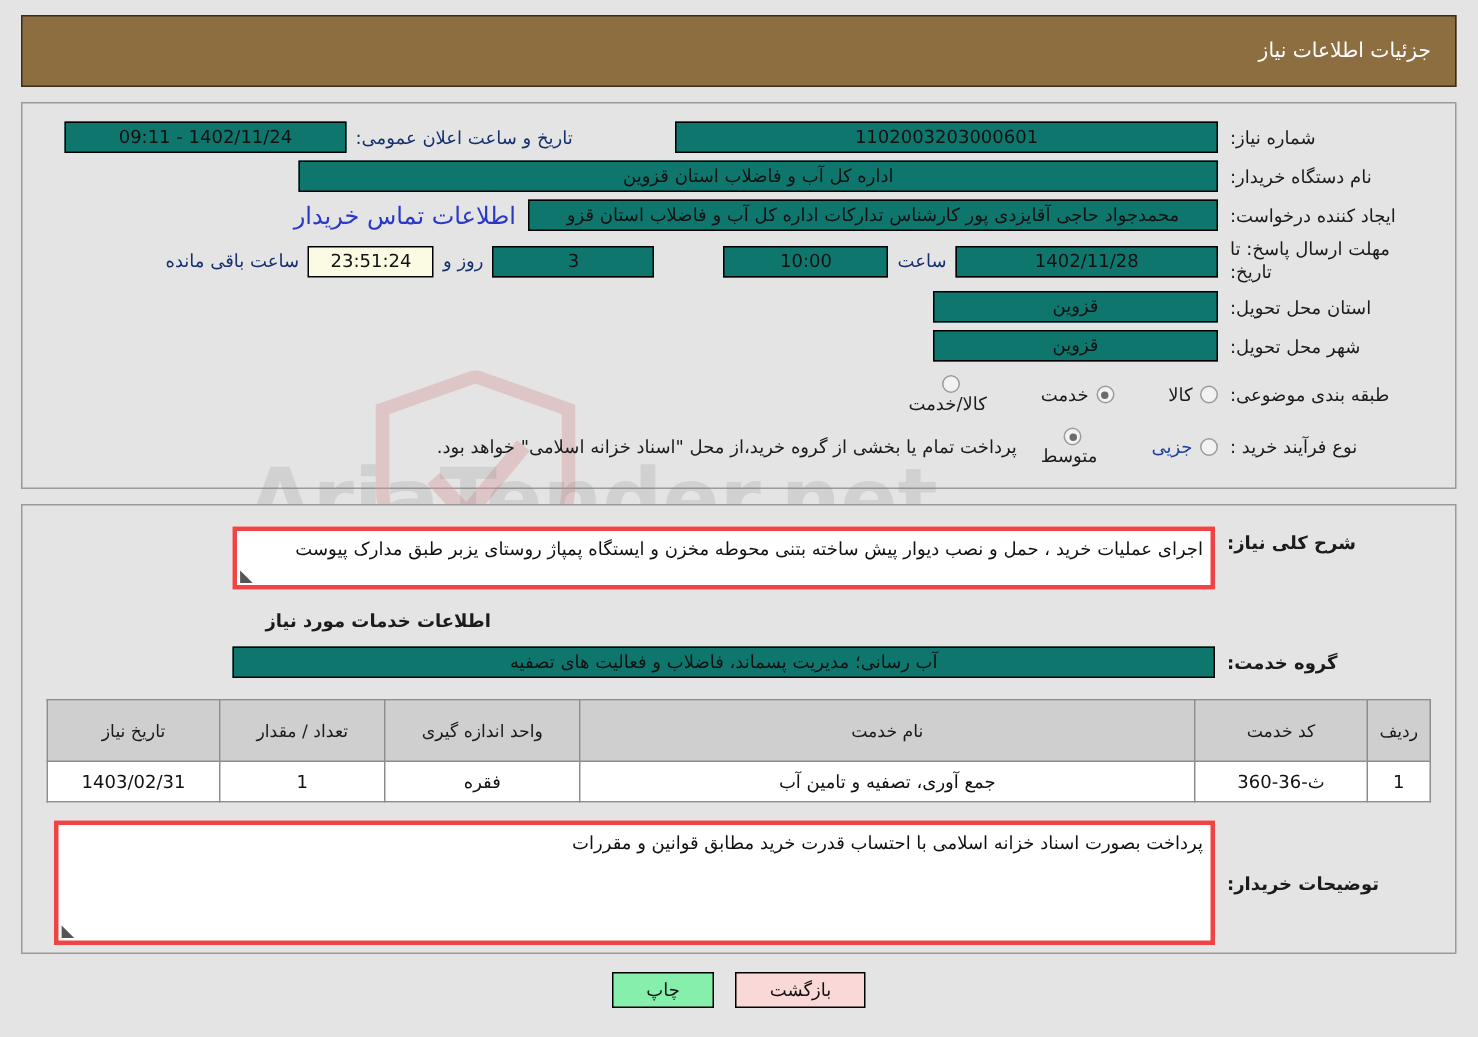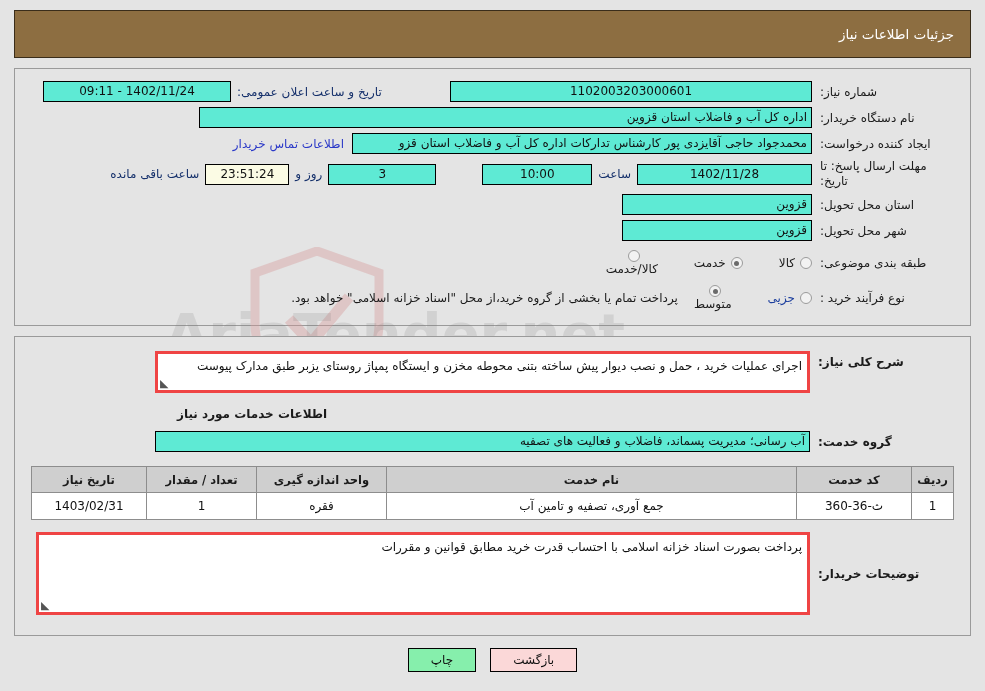--- a/index.html
+++ b/index.html
@@ -81,44 +81,44 @@
     text-align: left;
     padding-left: 8px;
     white-space: nowrap;
     flex: 0 0 auto;
   }
   .lbl.w150 { width: 150px; }
   .lbl-2line { line-height: 1.25; }
 
   .fld {
     border: 1px solid #000;
-    background: #5eead4;
+    background: #0f766e;
     height: 21px;
     line-height: 19px;
     font-size: 12px;
     padding: 0 4px;
     color: #111;
     text-align: center;
     overflow: hidden;
     white-space: nowrap;
     flex: 0 0 auto;
   }
-  .fld.rt { text-align: right; }
+  .fld.rt { }
   .fld.cream { background: #fbfbe4; }
 
   .midlbl {
     font-size: 12px;
     color: #15306b;
     padding: 0 6px;
     white-space: nowrap;
     flex: 0 0 auto;
   }
   .link {
     color: #2a38c8;
-    font-size: 12px;
+    font-size: 16px;
     padding: 0 8px;
     text-decoration: none;
     white-space: nowrap;
     cursor: pointer;
     flex: 0 0 auto;
   }
   .spacer { flex: 1 1 auto; }
 
   
   .radio-group { display: flex; align-items: center; gap: 0; }
@@ -197,22 +197,22 @@
   }
   table.needs {
     width: 100%;
     border-collapse: collapse;
     font-size: 12px;
     background: #fff;
   }
   table.needs th {
     background: #cfcfcf;
     border: 1px solid #8d8d8d;
-    height: 26px;
-    font-weight: bold;
+    height: 41px;
+    font-weight: normal;
     color: #1b1b1b;
     font-size: 11.5px;
     text-align: center;
   }
   table.needs td {
     border: 1px solid #8d8d8d;
     height: 27px;
     text-align: center;
     color: #111;
     background: #fff;

